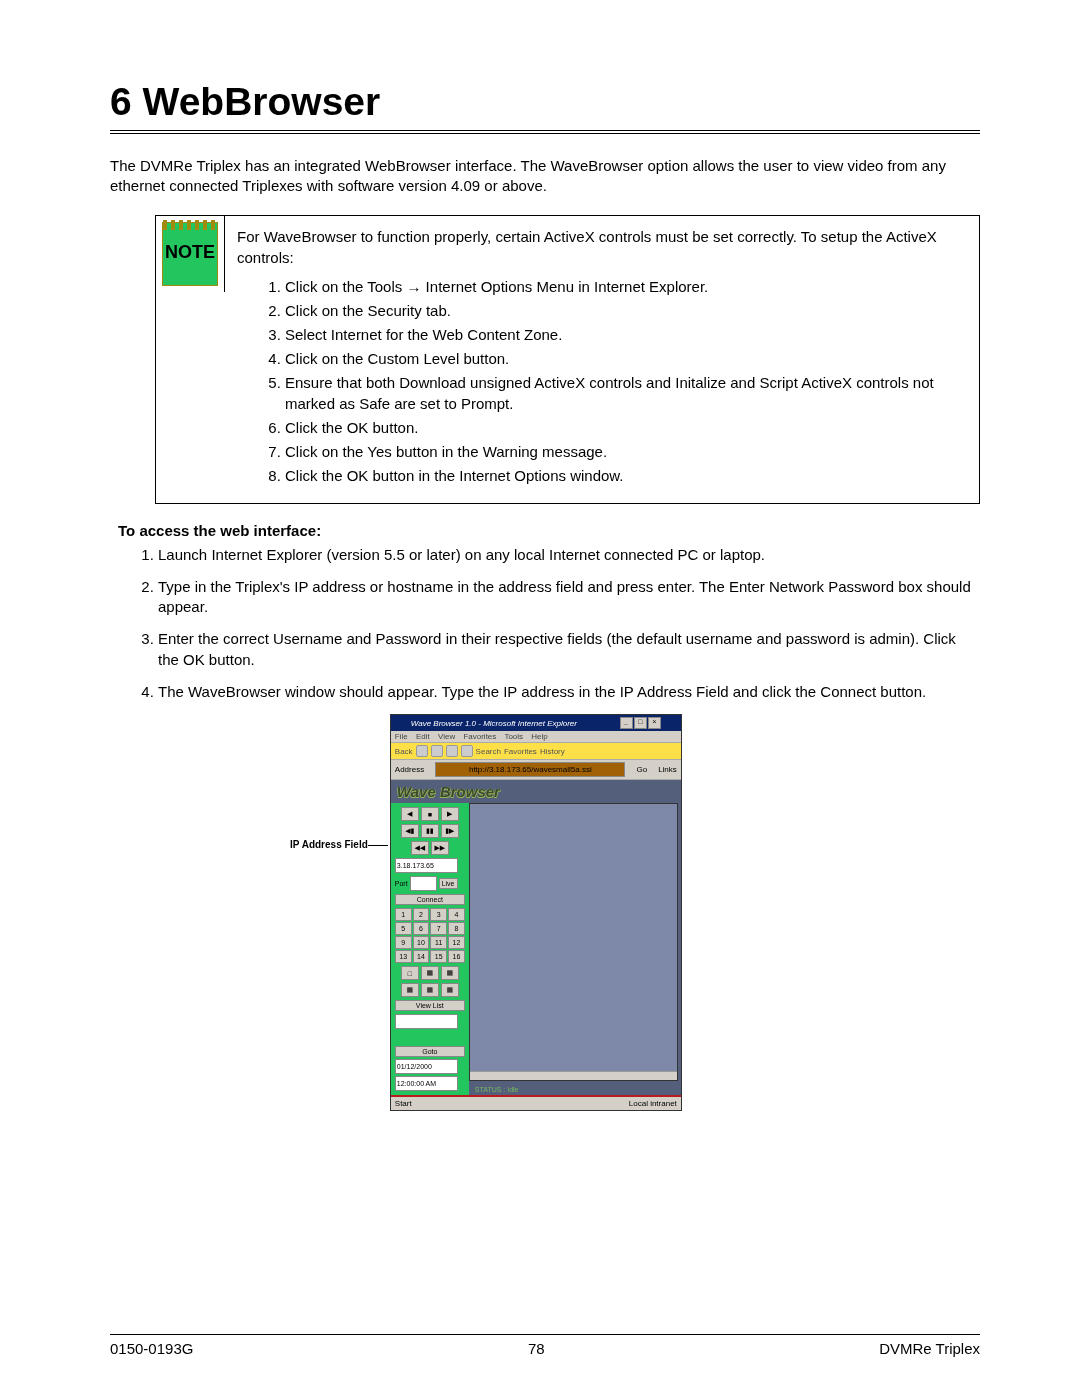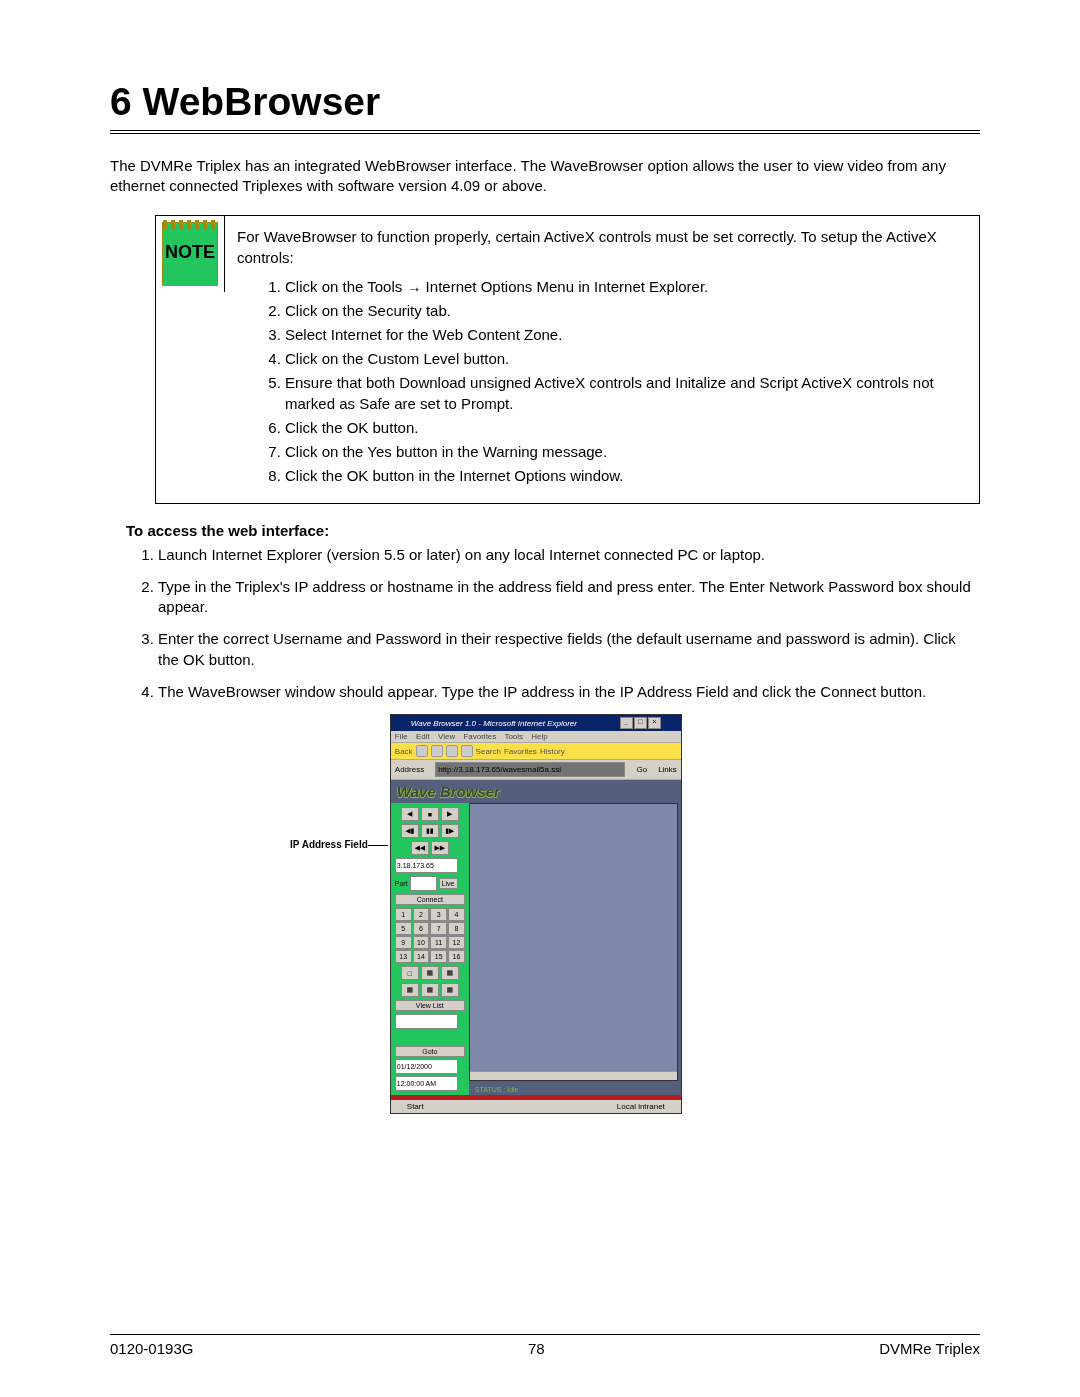--- a/index.html
+++ b/index.html
@@ -73,21 +73,21 @@
   }
   .note-content ol {
     margin: 8px 0 0 0;
     padding-left: 48px;
   }
   .note-content li {
     margin: 3px 0;
   }
   .subhead {
     font-weight: bold;
-    margin: 14px 0 6px 16px;
+    margin: 14px 0 6px 8px;
   }
   .access-list {
     margin: 0;
     padding-left: 48px;
     line-height: 1.35;
   }
   .access-list li {
     margin: 6px 0 12px 0;
   }
   .figure-row {
@@ -142,21 +142,21 @@
     padding: 2px 4px;
     display:flex; align-items:center; gap:3px;
     border-bottom: 1px solid #aaa;
     color:#555;
   }
   .ie-toolbar .ticon { width:10px;height:10px;background:#ccc;border:1px solid #999;border-radius:2px; flex:0 0 auto;}
   .ie-addr {
     background:#d4d0c8;padding:2px 4px;display:flex;align-items:center;gap:11px;border-bottom:1px solid #aaa;
   }
   .ie-addr input {
-    flex:1;font-size:8px;height:11px;border:1px solid #888;background:#737373;
+    flex:1;font-size:8px;height:11px;border:1px solid #888;background:#a16207;text-align:center;
   }
   .wave-body {
     display:flex;
     background:#535f7b;
   }
   .wave-banner {
     font-family: 'Arial Black', sans-serif;
     font-style: italic;
     font-weight: 900;
     font-size: 15px;
@@ -177,21 +177,21 @@
   .port-row{display:flex;gap:2px;align-items:center;}
   .connect-btn{font-size:7px;border:1px solid #888;background:#d4d0c8;padding:1px 0;text-align:center;}
   .num-grid{display:grid;grid-template-columns:repeat(4,1fr);gap:1px;}
   .num-grid div{border:1px solid #888;background:#d4d0c8;text-align:center;font-size:7px;height:11px;line-height:11px;}
   .viewer-area{
     flex:1; background:#7e88a8; border:1px solid #333; height:175px; margin:0 3px 3px 0; position:relative;
   }
   .scroll-h{position:absolute;bottom:0;left:0;right:0;height:8px;background:#d4d0c8;border-top:1px solid #999;}
   .status-row{background:#535f7b;padding:2px 6px;color:#7ab85a;font-size:7px;}
   .goto-sec{display:flex;flex-direction:column;gap:2px;margin-top:14px;}
-  .taskbar{background:#d4d0c8;border-top:5px solid #b91c1c;padding:2px 16px;display:flex;justify-content:space-between;align-items:center;}
+  .taskbar{background:#d4d0c8;border-top:2px solid #b91c1c;padding:2px 4px;display:flex;justify-content:space-between;align-items:center;}
   .footer {
     position: absolute;
     bottom: 40px;
     left: 110px;
     right: 100px;
     border-top: 1px solid #000;
     padding-top: 5px;
     display: flex;
     justify-content: space-between;
     font-size: 15px;
@@ -342,18 +342,18 @@
         </div>
       </div>
       <div class="taskbar">
         <span>Start</span>
         <span>Local intranet</span>
       </div>
     </div>
   </div>
 
   <div class="footer">
-    <span>0120-0193G</span>
+    <span>0150-0193G</span>
     <span>78</span>
     <span>DVMRe Triplex</span>
   </div>
 
 </div>
 
 </body></html>

